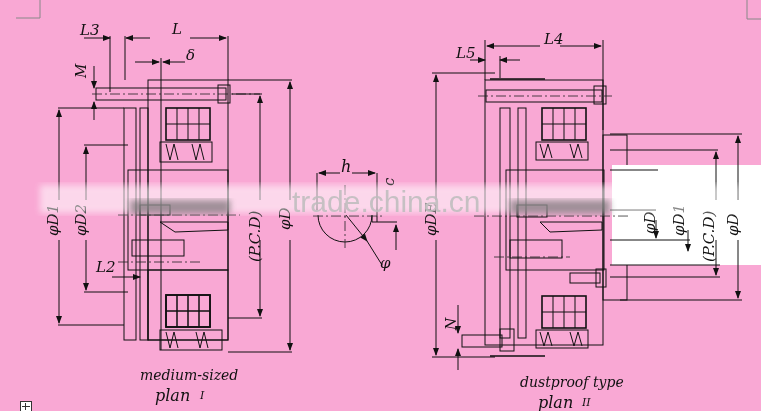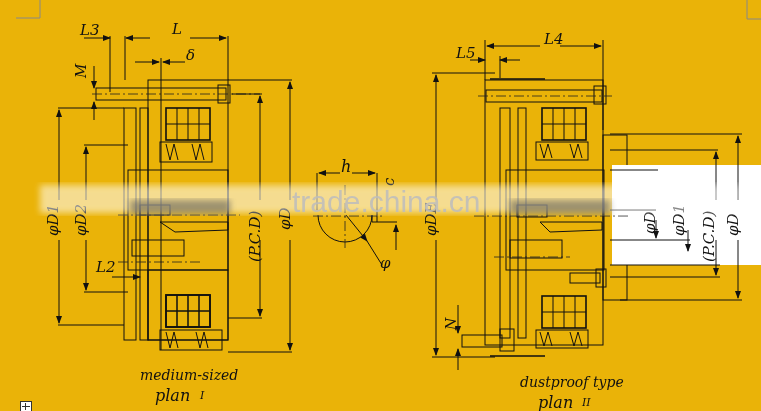--- a/index.html
+++ b/index.html
@@ -1,16 +1,16 @@
 <!DOCTYPE html>
 <html><head>
 <meta charset="utf-8">
 <style>
   html, body { margin:0; padding:0; background:#ffffff; }
-  #canvas { position:relative; width:761px; height:411px; overflow:hidden; background:#eab308; }
+  #canvas { position:relative; width:761px; height:411px; overflow:hidden; background:#f9a8d4; }
   svg { position:absolute; left:0; top:0; }
   .dim { font-family:"DejaVu Serif", serif; font-style:italic; fill:#111; }
   .cap { font-family:"DejaVu Serif", serif; font-style:italic; fill:#111; }
   .wm  { font-family:"Liberation Sans", sans-serif; fill:#bdbdbd; opacity:0.85; }
   .ln  { stroke:#111; stroke-width:1; fill:none; }
   .thk { stroke:#111; stroke-width:1.6; fill:none; }
   .cl  { stroke:#222; stroke-width:0.8; stroke-dasharray:10 3 2 3; fill:none; }
   .gray{ stroke:#888; stroke-width:1; fill:none; }
   .blur { filter:url(#blr); }
 </style>

